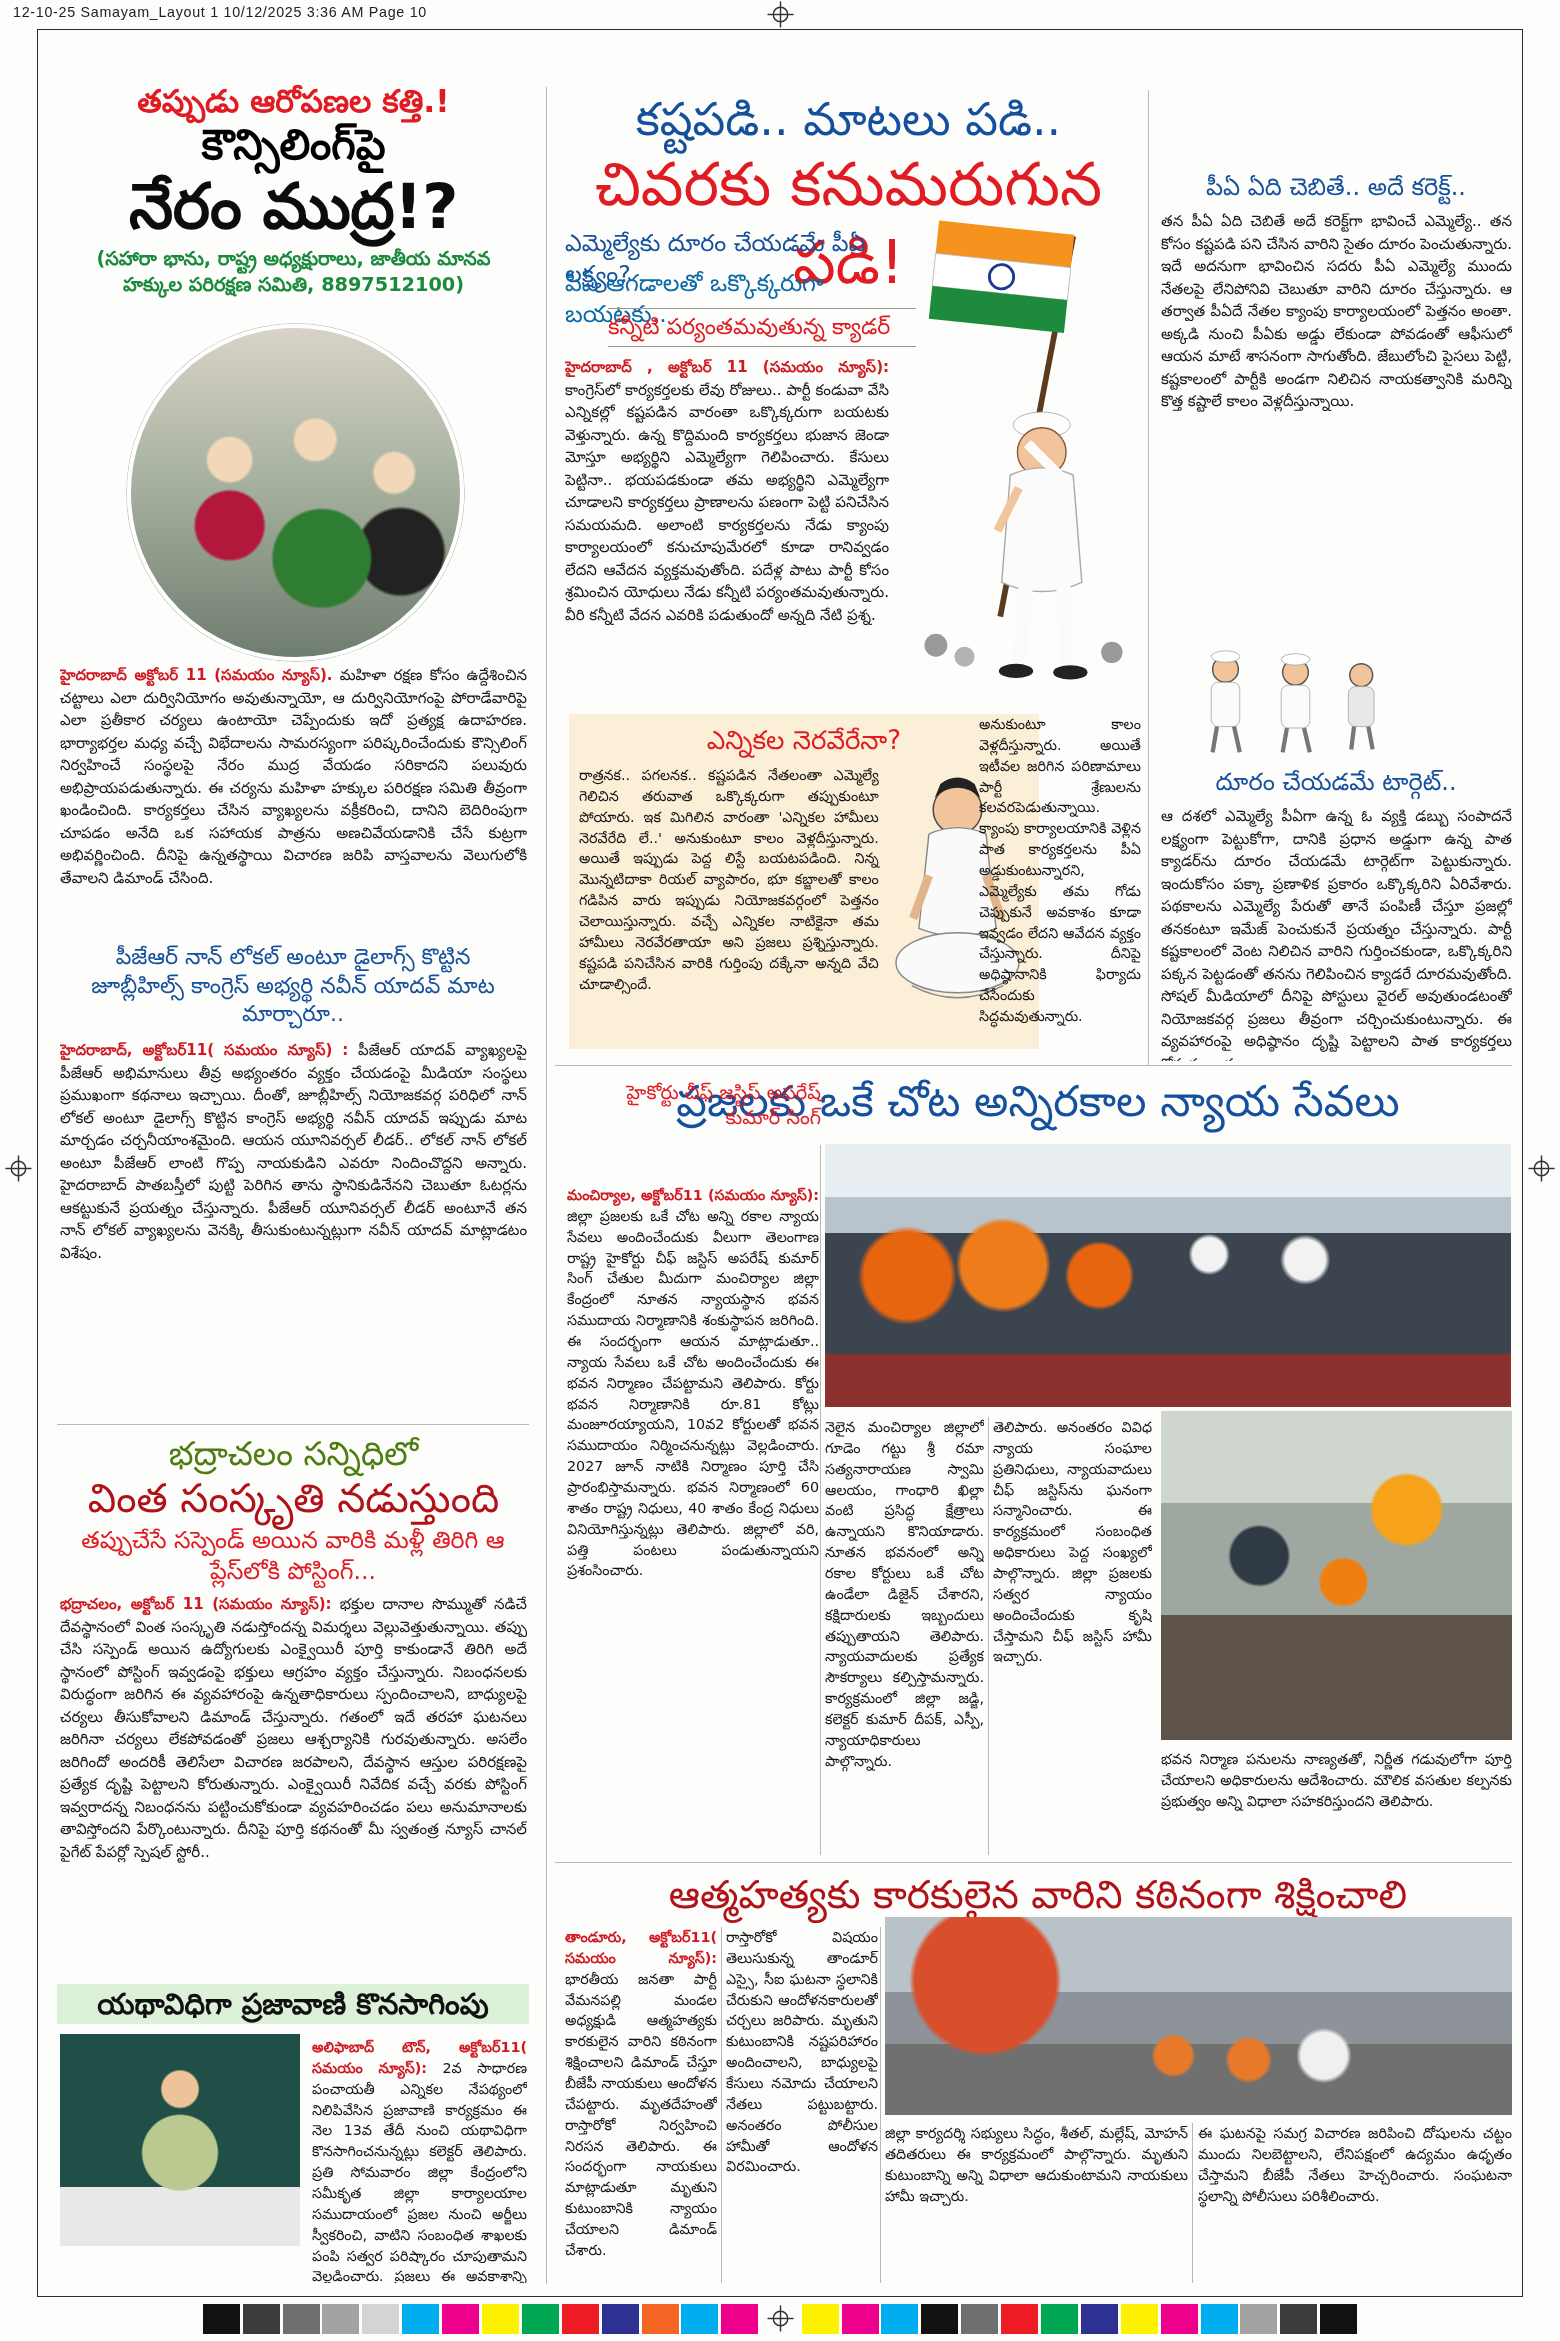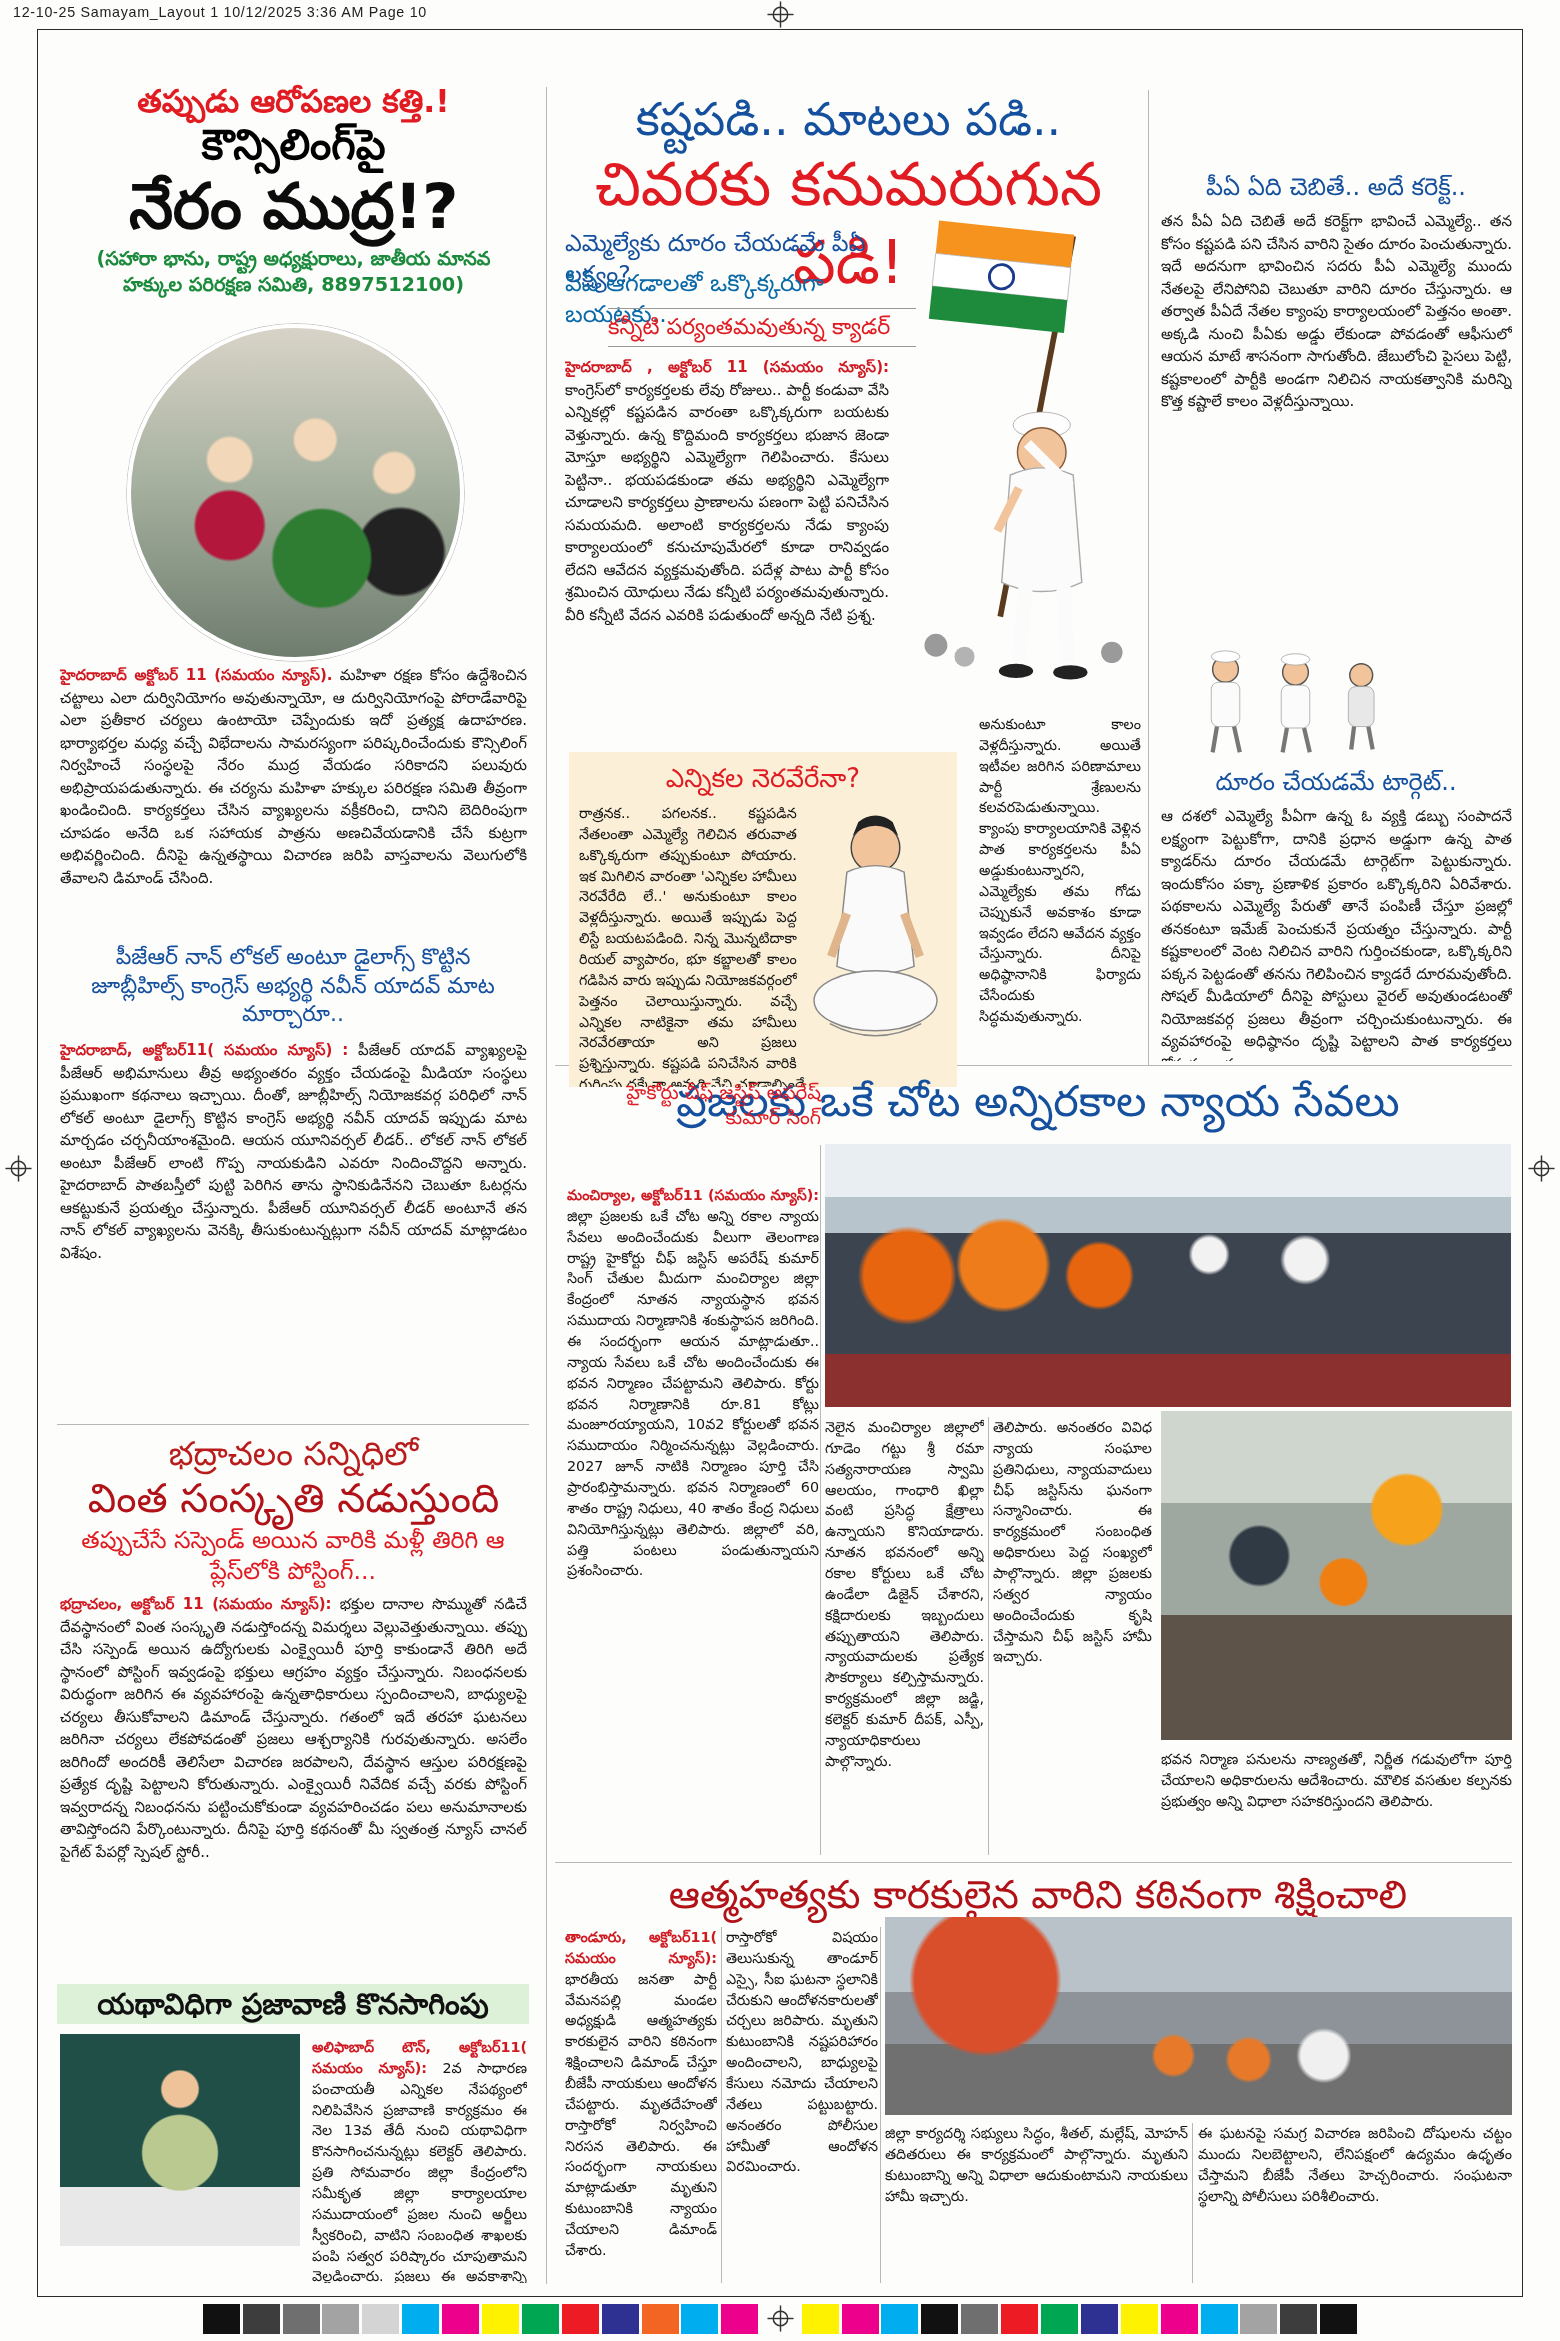--- a/index.html
+++ b/index.html
@@ -23,21 +23,21 @@
   .brandaccent{position:absolute;top:7.2px;width:10px;height:27px;background:#e4222a;transform:skewX(-14deg);}
   .site{position:absolute;right:0;top:0;width:315px;height:42px;background:#cf1f26;color:#fff;
     font-size:18.6px;line-height:42px;text-align:center;font-weight:bold;}
   
   .vrule{position:absolute;width:0.7px;background:#b8b8b8;}
   .hrule{position:absolute;height:0.7px;background:#b8b8b8;}
   
   .h-red{color:#e01b22;}
   .h-blue{color:#15509e;}
   .h-blue2{color:#0a6aa8;}
-  .h-green{color:#b91c1c;}
+  .h-green{color:#4d7c0f;}
   .h-maroon{color:#b01218;}
   .kicker{font-size:31.5px;font-weight:bold;}
   .bigtitle{font-size:63px;font-weight:bold;letter-spacing:-0.7px;}
   .subtitle{font-size:42px;font-weight:bold;}
   .contact{font-size:19.3px;font-weight:bold;color:#1b8a3c;line-height:1.35;}
   .subhead{font-weight:normal;line-height:1.3;}
   .body-text{font-size:15px;line-height:1.5;text-align:justify;color:#141414;}
   .body-sm{font-size:14.3px;line-height:1.46;text-align:justify;color:#141414;}
   .byline{color:#d01921;font-weight:bold;}
   
@@ -157,21 +157,21 @@
     <circle cx="60" cy="600" r="16" fill="#9a9a9a"></circle>
     <circle cx="100" cy="616" r="14" fill="#b3b3b3"></circle>
     <circle cx="306" cy="610" r="15" fill="#9a9a9a"></circle>
   </svg>
 
   <div class="abs subhead h-blue" style="left:565px;top:228px;width:324px;font-size:23.6px;">ఎమ్మెల్యేకు దూరం చేయడమే పీఏ లక్ష్యం?</div>
   <div class="abs subhead h-blue2" style="left:565px;top:268px;width:324px;font-size:23.6px;">పీఏ ఆగడాలతో ఒక్కొక్కరుగా బయటకు..</div>
   <div class="abs subhead h-red c-sub3" style="left:565px;top:308px;width:308px;font-size:22px;margin-left:43px;">కన్నీటి పర్యంతమవుతున్న క్యాడర్</div>
   <p class="abs body-text clip" style="left:565px;top:356px;width:324px;height:351px;margin:0;"><span class="byline">హైదరాబాద్ , అక్టోబర్ 11 (సమయం న్యూస్):</span> <span>కాంగ్రెస్‌లో కార్యకర్తలకు లేవు రోజులు.. పార్టీ కండువా వేసి ఎన్నికల్లో కష్టపడిన వారంతా ఒక్కొక్కరుగా బయటకు వెళ్తున్నారు. ఉన్న కొద్దిమంది కార్యకర్తలు భుజాన జెండా మోస్తూ అభ్యర్థిని ఎమ్మెల్యేగా గెలిపించారు. కేసులు పెట్టినా.. భయపడకుండా తమ అభ్యర్థిని ఎమ్మెల్యేగా చూడాలని కార్యకర్తలు ప్రాణాలను పణంగా పెట్టి పనిచేసిన సమయమది. అలాంటి కార్యకర్తలను నేడు క్యాంపు కార్యాలయంలో కనుచూపుమేరలో కూడా రానివ్వడం లేదని ఆవేదన వ్యక్తమవుతోంది. పదేళ్ల పాటు పార్టీ కోసం శ్రమించిన యోధులు నేడు కన్నీటి పర్యంతమవుతున్నారు. వీరి కన్నీటి వేదన ఎవరికి పడుతుందో అన్నది నేటి ప్రశ్న.</span></p>
 
-  <div class="creambox clip" style="left:569px;top:752px;width:388px;height:335px;">
+  <div class="creambox clip" style="left:569px;top:714px;width:470px;height:335px;">
     <div class="center subhead h-red" style="font-size:26px;margin-bottom:7.2px;">ఎన్నికల నెరవేరేనా?</div>
     <svg style="float:right;width:143px;height:258px;margin:2.9px 0 0 7.2px;" viewBox="0 0 200 360">
       <circle cx="100" cy="58" r="34" fill="#f2c49c" stroke="#444" stroke-width="2"></circle>
       <path d="M68 42 a42 42 0 0 1 64 0 l-8 -20 a36 36 0 0 0 -48 0 z" fill="#222"></path>
       <path d="M60 92 q40 -18 80 0 l14 132 q-54 22 -108 0 z" fill="#fafafa" stroke="#888" stroke-width="2"></path>
       <ellipse cx="100" cy="272" rx="86" ry="42" fill="#fafafa" stroke="#888" stroke-width="2"></ellipse>
       <path d="M36 304 q64 34 128 0" stroke="#888" stroke-width="2" fill="none"></path>
       <path d="M60 150 l-22 60 M140 150 l22 60" stroke="#e0b58c" stroke-width="12" fill="none"></path>
     </svg>
     <p class="body-sm" style="margin:0;">రాత్రనక.. పగలనక.. కష్టపడిన నేతలంతా ఎమ్మెల్యే గెలిచిన తరువాత ఒక్కొక్కరుగా తప్పుకుంటూ పోయారు. ఇక మిగిలిన వారంతా 'ఎన్నికల హామీలు నెరవేరేది లే..' అనుకుంటూ కాలం వెళ్లదీస్తున్నారు. అయితే ఇప్పుడు పెద్ద లిస్టే బయటపడింది. నిన్న మొన్నటిదాకా రియల్ వ్యాపారం, భూ కబ్జాలతో కాలం గడిపిన వారు ఇప్పుడు నియోజకవర్గంలో పెత్తనం చెలాయిస్తున్నారు. వచ్చే ఎన్నికల నాటికైనా తమ హామీలు నెరవేరతాయా అని ప్రజలు ప్రశ్నిస్తున్నారు. కష్టపడి పనిచేసిన వారికి గుర్తింపు దక్కేనా అన్నది వేచి చూడాల్సిందే.</p>

